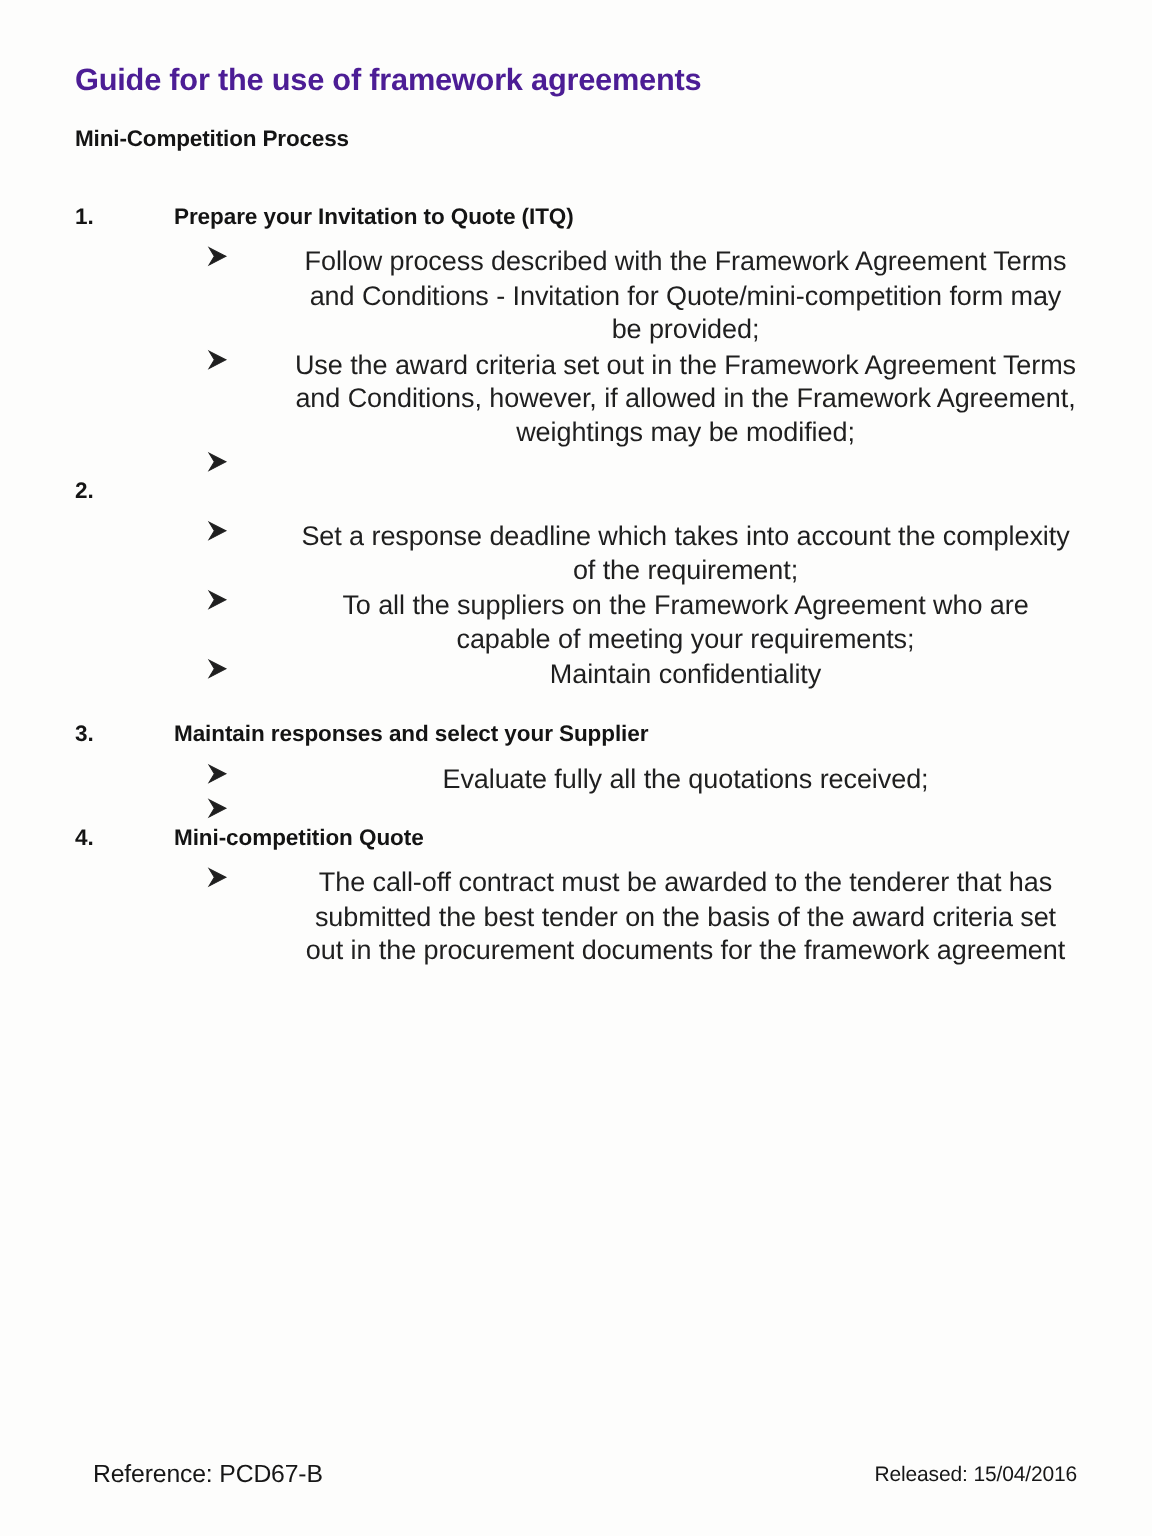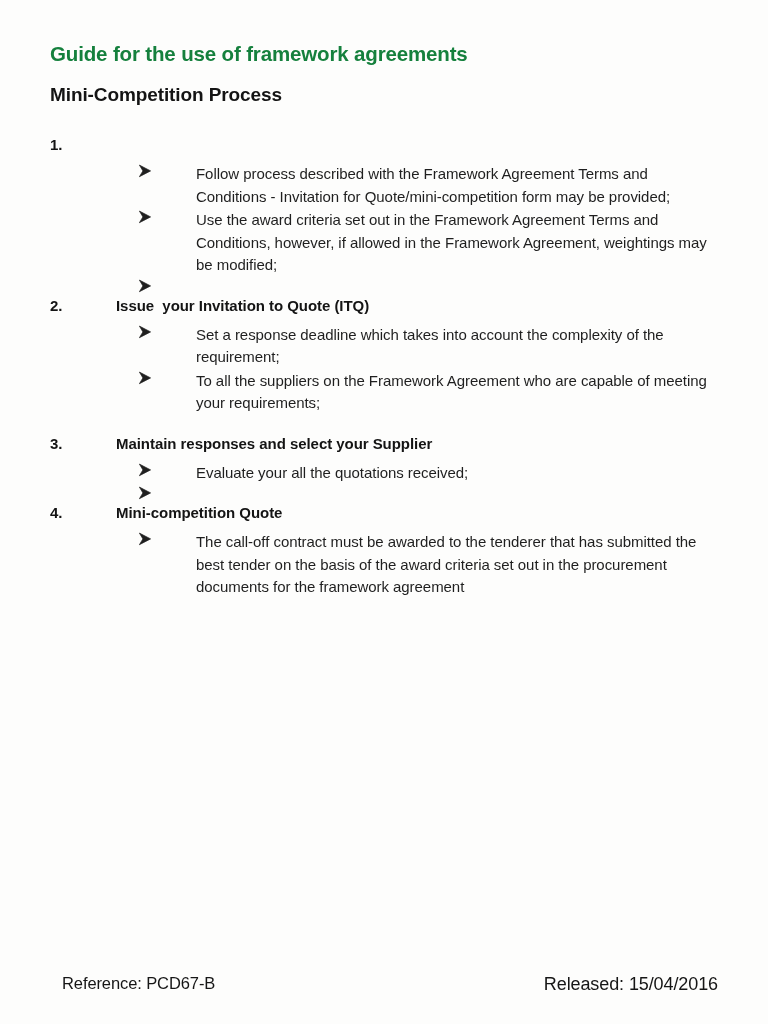--- a/index.html
+++ b/index.html
@@ -25,28 +25,28 @@
   }
 
   
   .doc-title {
     position: absolute;
     left: 50px;
     top: 42px;
     font-size: 20.5px;
     font-weight: bold;
     letter-spacing: -0.15px;
-    color: #15803d;
+    color: #4c1d95;
     white-space: nowrap;
   }
   .doc-subtitle {
     position: absolute;
     left: 50px;
     top: 84px;
-    font-size: 19px;
+    font-size: 15px;
     font-weight: bold;
     letter-spacing: -0.1px;
     color: #141414;
     white-space: nowrap;
   }
 
   
   .content {
     position: absolute;
     left: 0;
@@ -80,26 +80,27 @@
     color: #141414;
     white-space: pre;
   }
 
   .bullets { margin: 0; padding: 0; list-style: none; }
 
   .bullet {
     position: relative;
     padding-left: 196px;
     padding-right: 50px;
-    font-size: 15px;
+    font-size: 18px;
     line-height: 22.5px;
     color: #1f1f1f;
     letter-spacing: -0.05px;
     margin-bottom: 1px;
     white-space: pre-wrap;
+    text-align: center;
   }
   .bullet-marker {
     position: absolute;
     left: 138px;
     top: 1px;
     width: 16px;
     height: 20px;
     display: block;
   }
   .bullet-marker svg { display: block; }
@@ -118,82 +119,86 @@
     top: 0;
     font-size: 16.5px;
     color: #161616;
     letter-spacing: -0.1px;
     white-space: nowrap;
   }
   .footer-right {
     position: absolute;
     right: 50px;
     top: 0;
-    font-size: 18px;
+    font-size: 14px;
     color: #161616;
     letter-spacing: -0.1px;
     white-space: nowrap;
   }
 </style>
 </head>
 <body>
 
 <div class="page">
 
   <div class="doc-title">Guide for the use of framework agreements</div>
 
   <div class="doc-subtitle">Mini-Competition Process</div>
 
   <div class="content">
 
   <div class="section">
         <div class="section-head">
           <div class="section-number">1.</div>
+          <div class="section-title">Prepare your Invitation to Quote (ITQ)</div>
         </div>
         <ul class="bullets">
           <li class="bullet"><span class="bullet-marker"><svg width="16" height="14" viewBox="0 0 16 14" aria-hidden="true">
                 <path d="M1.4 1.1 L12.6 6.9 L1.4 12.7 L4.9 6.9 Z" fill="#1f1f1f"></path>
                 <path d="M1.4 1.1 L12.6 6.9 L1.4 12.7 L4.9 6.9 Z" fill="none" stroke="#1f1f1f" stroke-width="0.7"></path>
               </svg></span><span>Follow process described with the Framework Agreement Terms and Conditions - Invitation for Quote/mini-competition form may be provided;</span></li>
           <li class="bullet"><span class="bullet-marker"><svg width="16" height="14" viewBox="0 0 16 14" aria-hidden="true">
                 <path d="M1.4 1.1 L12.6 6.9 L1.4 12.7 L4.9 6.9 Z" fill="#1f1f1f"></path>
                 <path d="M1.4 1.1 L12.6 6.9 L1.4 12.7 L4.9 6.9 Z" fill="none" stroke="#1f1f1f" stroke-width="0.7"></path>
               </svg></span><span>Use the award criteria set out in the Framework Agreement Terms and Conditions, however, if allowed in the Framework Agreement, weightings may be modified;</span></li>
           <li class="bullet"><span class="bullet-marker"><svg width="16" height="14" viewBox="0 0 16 14" aria-hidden="true">
                 <path d="M1.4 1.1 L12.6 6.9 L1.4 12.7 L4.9 6.9 Z" fill="#1f1f1f"></path>
                 <path d="M1.4 1.1 L12.6 6.9 L1.4 12.7 L4.9 6.9 Z" fill="none" stroke="#1f1f1f" stroke-width="0.7"></path>
               </svg></span></li>
         </ul>
       </div>
       <div class="section">
         <div class="section-head">
           <div class="section-number">2.</div>
-          <div class="section-title">Issue  your Invitation to Quote (ITQ)</div>
         </div>
         <ul class="bullets">
           <li class="bullet"><span class="bullet-marker"><svg width="16" height="14" viewBox="0 0 16 14" aria-hidden="true">
                 <path d="M1.4 1.1 L12.6 6.9 L1.4 12.7 L4.9 6.9 Z" fill="#1f1f1f"></path>
                 <path d="M1.4 1.1 L12.6 6.9 L1.4 12.7 L4.9 6.9 Z" fill="none" stroke="#1f1f1f" stroke-width="0.7"></path>
               </svg></span><span>Set a response deadline which takes into account the complexity of the requirement;</span></li>
           <li class="bullet"><span class="bullet-marker"><svg width="16" height="14" viewBox="0 0 16 14" aria-hidden="true">
                 <path d="M1.4 1.1 L12.6 6.9 L1.4 12.7 L4.9 6.9 Z" fill="#1f1f1f"></path>
                 <path d="M1.4 1.1 L12.6 6.9 L1.4 12.7 L4.9 6.9 Z" fill="none" stroke="#1f1f1f" stroke-width="0.7"></path>
               </svg></span><span>To all the suppliers on the Framework Agreement who are capable of meeting your requirements;</span></li>
+          <li class="bullet"><span class="bullet-marker"><svg width="16" height="14" viewBox="0 0 16 14" aria-hidden="true">
+                <path d="M1.4 1.1 L12.6 6.9 L1.4 12.7 L4.9 6.9 Z" fill="#1f1f1f"></path>
+                <path d="M1.4 1.1 L12.6 6.9 L1.4 12.7 L4.9 6.9 Z" fill="none" stroke="#1f1f1f" stroke-width="0.7"></path>
+              </svg></span><span>Maintain confidentiality</span></li>
         </ul>
       </div>
       <div class="section">
         <div class="section-head">
           <div class="section-number">3.</div>
           <div class="section-title">Maintain responses and select your Supplier</div>
         </div>
         <ul class="bullets">
           <li class="bullet"><span class="bullet-marker"><svg width="16" height="14" viewBox="0 0 16 14" aria-hidden="true">
                 <path d="M1.4 1.1 L12.6 6.9 L1.4 12.7 L4.9 6.9 Z" fill="#1f1f1f"></path>
                 <path d="M1.4 1.1 L12.6 6.9 L1.4 12.7 L4.9 6.9 Z" fill="none" stroke="#1f1f1f" stroke-width="0.7"></path>
-              </svg></span><span>Evaluate your all the quotations received;</span></li>
+              </svg></span><span>Evaluate fully all the quotations received;</span></li>
           <li class="bullet"><span class="bullet-marker"><svg width="16" height="14" viewBox="0 0 16 14" aria-hidden="true">
                 <path d="M1.4 1.1 L12.6 6.9 L1.4 12.7 L4.9 6.9 Z" fill="#1f1f1f"></path>
                 <path d="M1.4 1.1 L12.6 6.9 L1.4 12.7 L4.9 6.9 Z" fill="none" stroke="#1f1f1f" stroke-width="0.7"></path>
               </svg></span></li>
         </ul>
       </div>
       <div class="section">
         <div class="section-head">
           <div class="section-number">4.</div>
           <div class="section-title">Mini-competition Quote</div>

